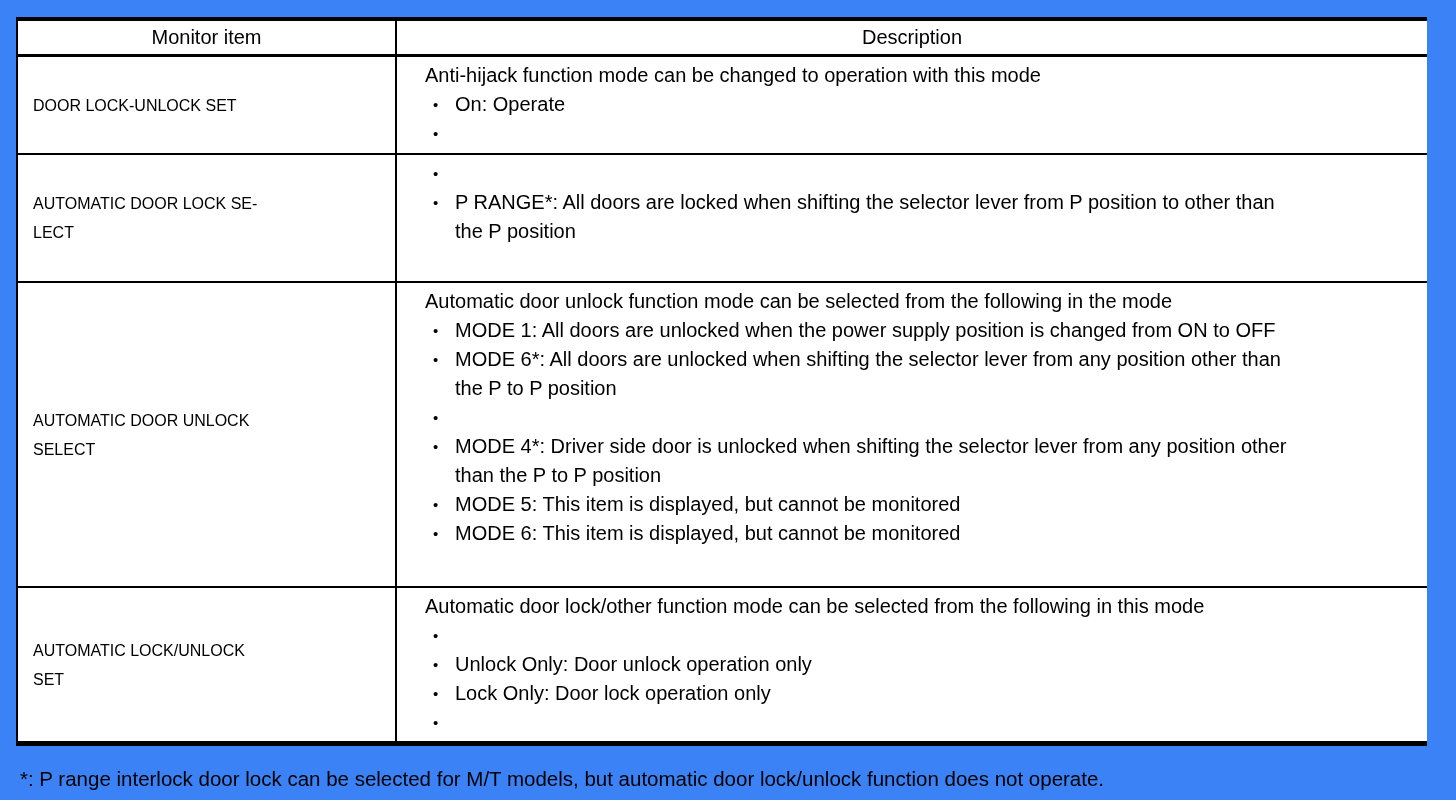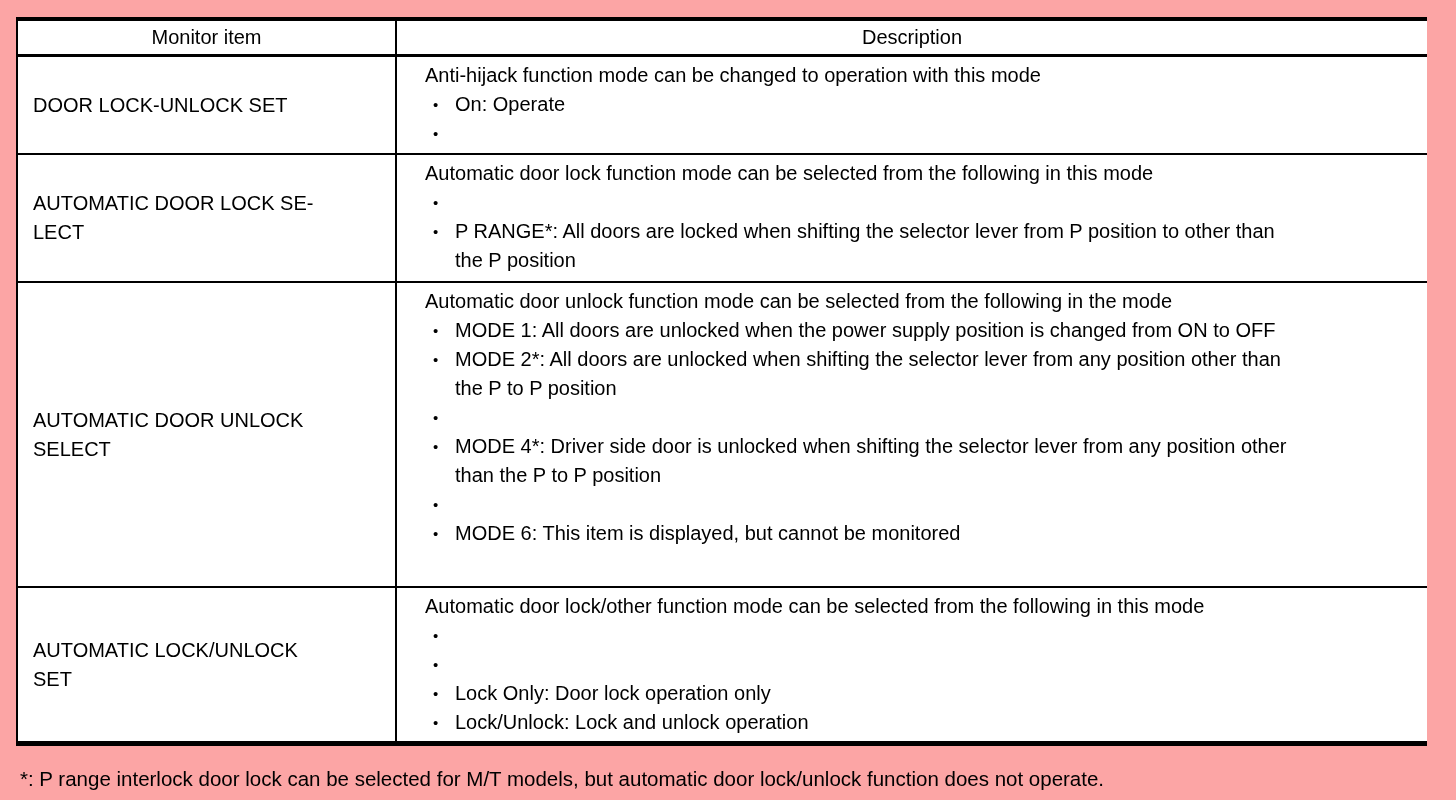--- a/index.html
+++ b/index.html
@@ -9,21 +9,21 @@
     width: 1456px;
     height: 800px;
     overflow: hidden;
     font-family: "Liberation Sans", sans-serif;
     color: #000000;
   }
   .page {
     position: relative;
     width: 1456px;
     height: 800px;
-    background: #fca5a5;
+    background: #3b82f6;
   }
   .doc-table {
     position: absolute;
     left: 16px;
     top: 17px;
     width: 1411px;
     border-top: 4px solid #000000;
     border-bottom: 5px solid #000000;
     border-left: 2px solid #000000;
     box-sizing: border-box;
@@ -39,21 +39,21 @@
   .cell {
     box-sizing: border-box;
     overflow: hidden;
   }
   .cell.item {
     border-right: 2px solid #000000;
     display: flex;
     align-items: center;
     padding-left: 15px;
     padding-right: 8px;
-    font-size: 20px;
+    font-size: 16px;
     line-height: 29px;
     white-space: pre-line;
   }
   .cell.desc {
     padding: 4px 14px 0 28px;
     font-size: 20px;
     line-height: 29px;
   }
   .head .cell {
     display: flex;
@@ -118,21 +118,20 @@
               <span class="blt">•</span>
             </div>
           </div>
       </div>
     </div>
 
     <div class="t-row sep r2">
       <div class="cell item">AUTOMATIC DOOR LOCK SE-
 LECT</div>
       <div class="cell desc">
-        <div class="intro-line">Automatic door lock function mode can be selected from the following in this mode</div>
         <div>
             <div class="bullet-row">
               <span class="blt">•</span>
             </div>
             <div class="bullet-row">
               <span class="blt">•</span>
               <span class="blt-text">P RANGE*: All doors are locked when shifting the selector lever from P position to other than
 the P position</span>
             </div>
           </div>
@@ -144,61 +143,62 @@
 SELECT</div>
       <div class="cell desc">
         <div class="intro-line">Automatic door unlock function mode can be selected from the following in the mode</div>
         <div>
             <div class="bullet-row">
               <span class="blt">•</span>
               <span class="blt-text">MODE 1: All doors are unlocked when the power supply position is changed from ON to OFF</span>
             </div>
             <div class="bullet-row">
               <span class="blt">•</span>
-              <span class="blt-text">MODE 2*: All doors are unlocked when shifting the selector lever from any position other than
+              <span class="blt-text">MODE 6*: All doors are unlocked when shifting the selector lever from any position other than
 the P to P position</span>
             </div>
             <div class="bullet-row">
               <span class="blt">•</span>
             </div>
             <div class="bullet-row">
               <span class="blt">•</span>
               <span class="blt-text">MODE 4*: Driver side door is unlocked when shifting the selector lever from any position other
 than the P to P position</span>
             </div>
             <div class="bullet-row">
               <span class="blt">•</span>
+              <span class="blt-text">MODE 5: This item is displayed, but cannot be monitored</span>
             </div>
             <div class="bullet-row">
               <span class="blt">•</span>
               <span class="blt-text">MODE 6: This item is displayed, but cannot be monitored</span>
             </div>
           </div>
       </div>
     </div>
 
     <div class="t-row r4">
       <div class="cell item">AUTOMATIC LOCK/UNLOCK
 SET</div>
       <div class="cell desc">
         <div class="intro-line">Automatic door lock/other function mode can be selected from the following in this mode</div>
         <div>
             <div class="bullet-row">
               <span class="blt">•</span>
             </div>
             <div class="bullet-row">
               <span class="blt">•</span>
+              <span class="blt-text">Unlock Only: Door unlock operation only</span>
             </div>
             <div class="bullet-row">
               <span class="blt">•</span>
               <span class="blt-text">Lock Only: Door lock operation only</span>
             </div>
             <div class="bullet-row">
               <span class="blt">•</span>
-              <span class="blt-text">Lock/Unlock: Lock and unlock operation</span>
             </div>
           </div>
       </div>
     </div>
 
   </div>
 
   <div class="footnote">*: P range interlock door lock can be selected for M/T models, but automatic door lock/unlock function does not operate.</div>
 
 </div>

